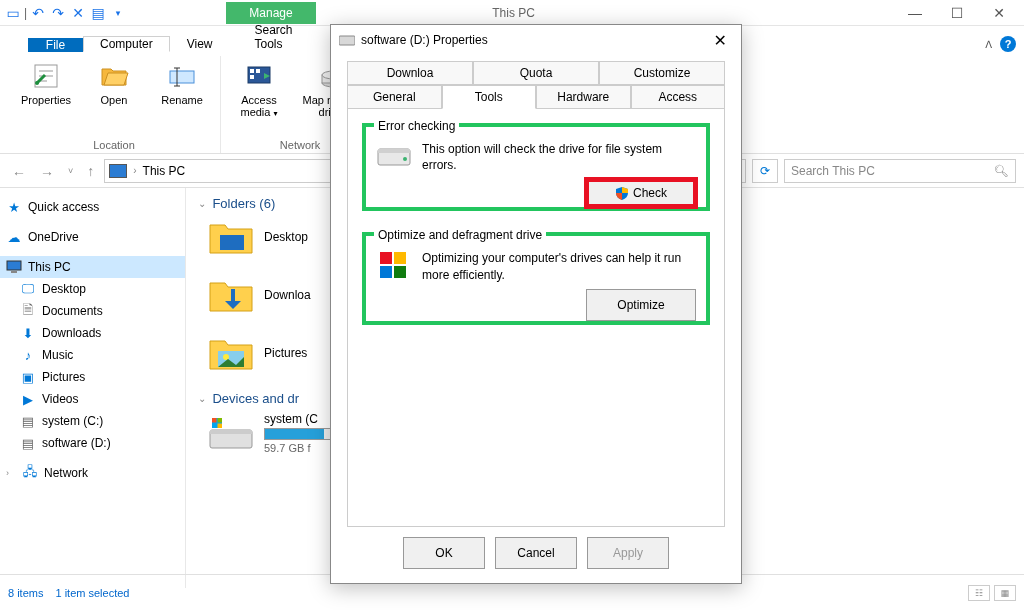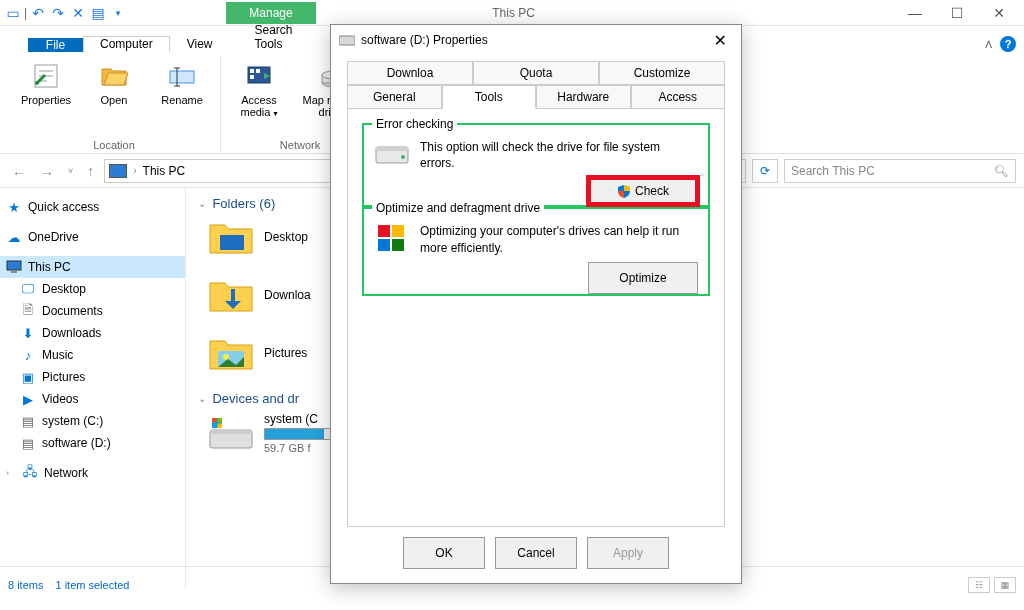--- a/index.html
+++ b/index.html
@@ -59,39 +59,39 @@
 .folder-row .fname { font-size: 12px; }
 .fold-svg { width: 46px; height: 40px; }
 .drive-svg { width: 46px; height: 34px; }
 .drive-block { margin-left: 10px; display: flex; gap: 10px; align-items: center; }
 .drive-info { display: flex; flex-direction: column; gap: 2px; }
 .drive-bar { width: 80px; height: 12px; border: 1px solid #999; background: #eee; position: relative; }
 .drive-bar .fill { position: absolute; left: 0; top: 0; bottom: 0; width: 76%; background: #26a0da; }
 .drive-sub { color: #666; font-size: 11px; }
 
 
-.status { position: absolute; bottom: 8px; left: 0; right: 0; height: 36px; border-top: 1px solid #e0e0e0; display: flex; align-items: center; padding: 0 8px; font-size: 11px; color: #333; }
+.status { position: absolute; bottom: 0; left: 0; right: 0; height: 36px; border-top: 1px solid #e0e0e0; display: flex; align-items: center; padding: 0 8px; font-size: 11px; color: #333; }
 .status .s1 { color: #0066cc; }
 .status .s2 { margin-left: 12px; color: #0066cc; }
 .status .viewbtns { margin-left: auto; display: flex; gap: 4px; }
 .status .vbtn { width: 22px; height: 16px; border: 1px solid #ccc; display: flex; align-items: center; justify-content: center; font-size: 9px; color: #888; }
 
 
 .dialog { position: absolute; top: 24px; left: 330px; width: 412px; height: 560px; background: #fff; border: 1px solid #888; box-shadow: 0 4px 20px rgba(0,0,0,0.25); display: flex; flex-direction: column; }
 .dlg-title { height: 30px; display: flex; align-items: center; padding: 0 8px; gap: 6px; }
 .dlg-title .dicon { width: 16px; height: 12px; }
 .dlg-title .dtxt { font-size: 12px; flex: 1; }
 .dlg-title .dclose { font-size: 16px; padding: 0 6px; }
 .dlg-tabs { display: flex; flex-wrap: wrap; padding: 6px 16px 0; }
 .dlg-tabs .row { display: flex; width: 100%; }
 .dtab { flex: 1; text-align: center; padding: 4px 0; border: 1px solid #ccc; font-size: 12px; background: #fff; }
 .dtab.inactive { background: #f8f8f8; }
 .dtab.active { border-bottom-color: #fff; position: relative; z-index: 2; }
 .dlg-body { border: 1px solid #ccc; margin: -1px 16px 0; flex: 1; padding: 14px; position: relative; background: #fff; }
-.fieldset { border: 2px solid #22c55e; padding: 14px 10px 0; position: relative; margin-bottom: 0; }
+.fieldset { border: 4px solid #22c55e; padding: 14px 10px 0; position: relative; margin-bottom: 21px; }
 .fieldset .legend { position: absolute; top: -8px; left: 8px; background: #fff; padding: 0 4px; font-size: 12px; }
 .fs-row { display: flex; gap: 10px; }
 .fs-row .fsicon { width: 36px; display: flex; align-items: flex-start; justify-content: center; }
 .fs-row .fstxt { flex: 1; font-size: 12px; line-height: 1.35; }
 .fs-btn-row { display: flex; justify-content: flex-end; margin-top: 6px; }
 .winbtn { min-width: 110px; height: 32px; border: 1px solid #999; background: #f0f0f0; font-size: 12px; display: inline-flex; align-items: center; justify-content: center; gap: 4px; }
 .winbtn.disabled { color: #999; }
 .check-btn { border: 3px solid #e81123 !important; outline: 2px solid #e81123; height: 28px; }
 .shield { display: inline-flex; }
 .dlg-buttons { display: flex; justify-content: center; gap: 10px; padding: 10px 16px 14px; }

